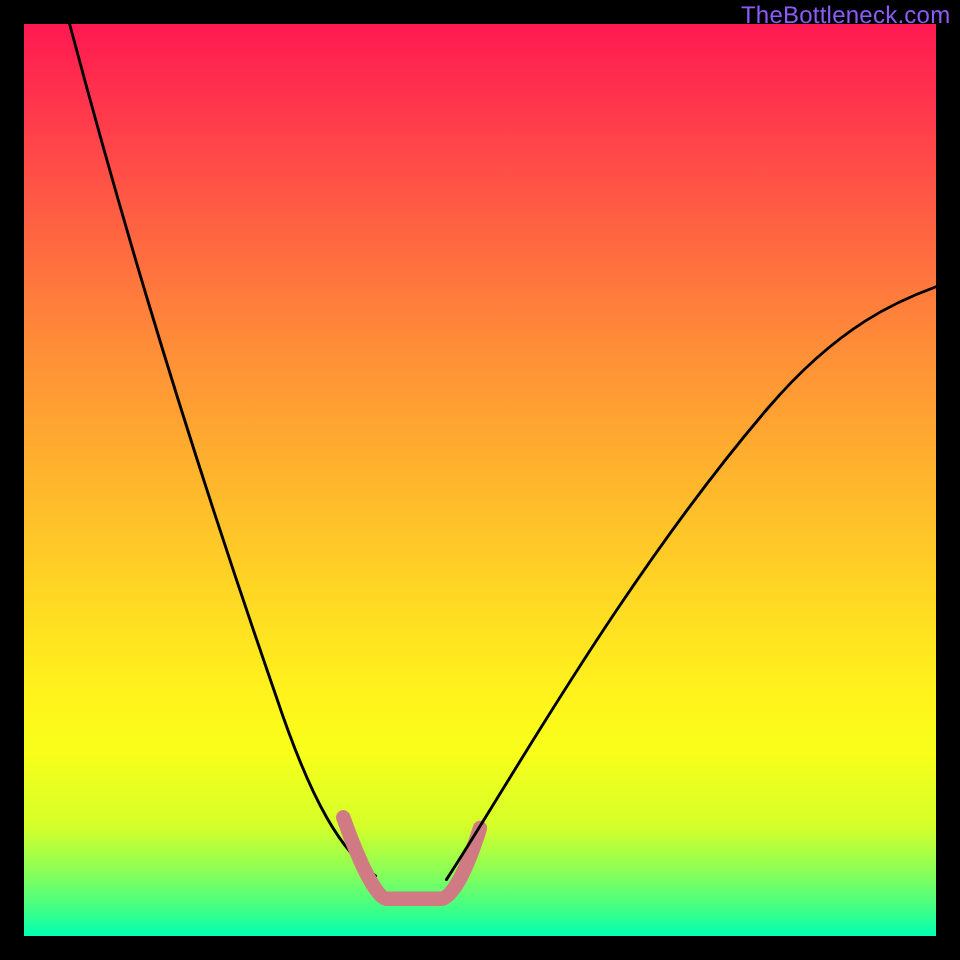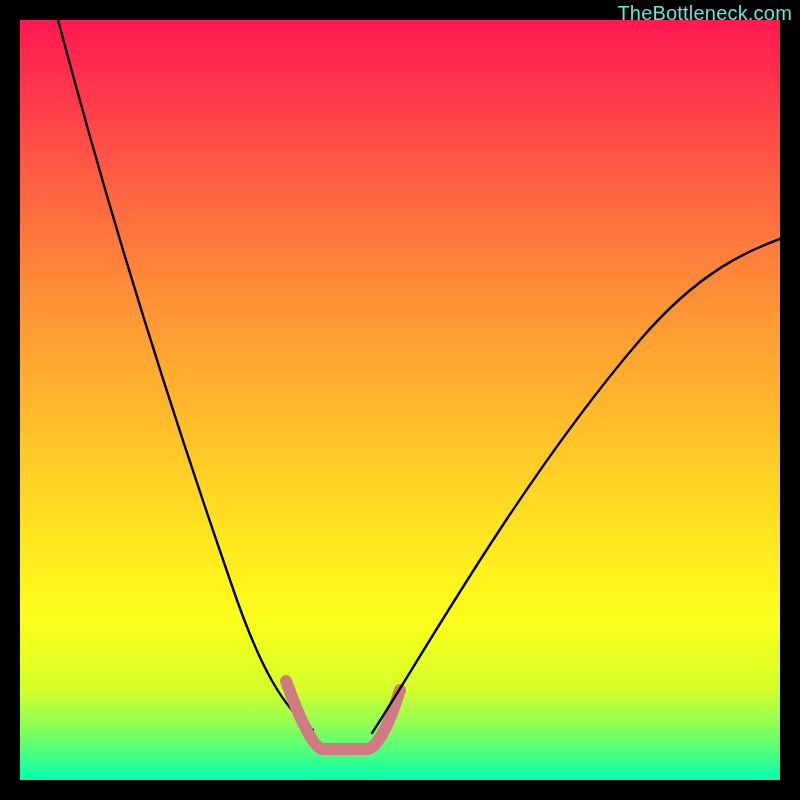--- a/index.html
+++ b/index.html
@@ -39,21 +39,21 @@
       #00ffb3 100%
     );
   }
   .watermark {
     position: absolute;
     top: 2px;
     right: 8px;
     font-family: Arial, Helvetica, sans-serif;
     font-size: 20px;
     font-weight: 500;
-    color: #5eead4;
+    color: #8b5cf6;
     letter-spacing: 0.2px;
     user-select: none;
   }
   svg.curves {
     position: absolute;
     left: 20px;
     top: 20px;
     width: 760px;
     height: 760px;
   }

